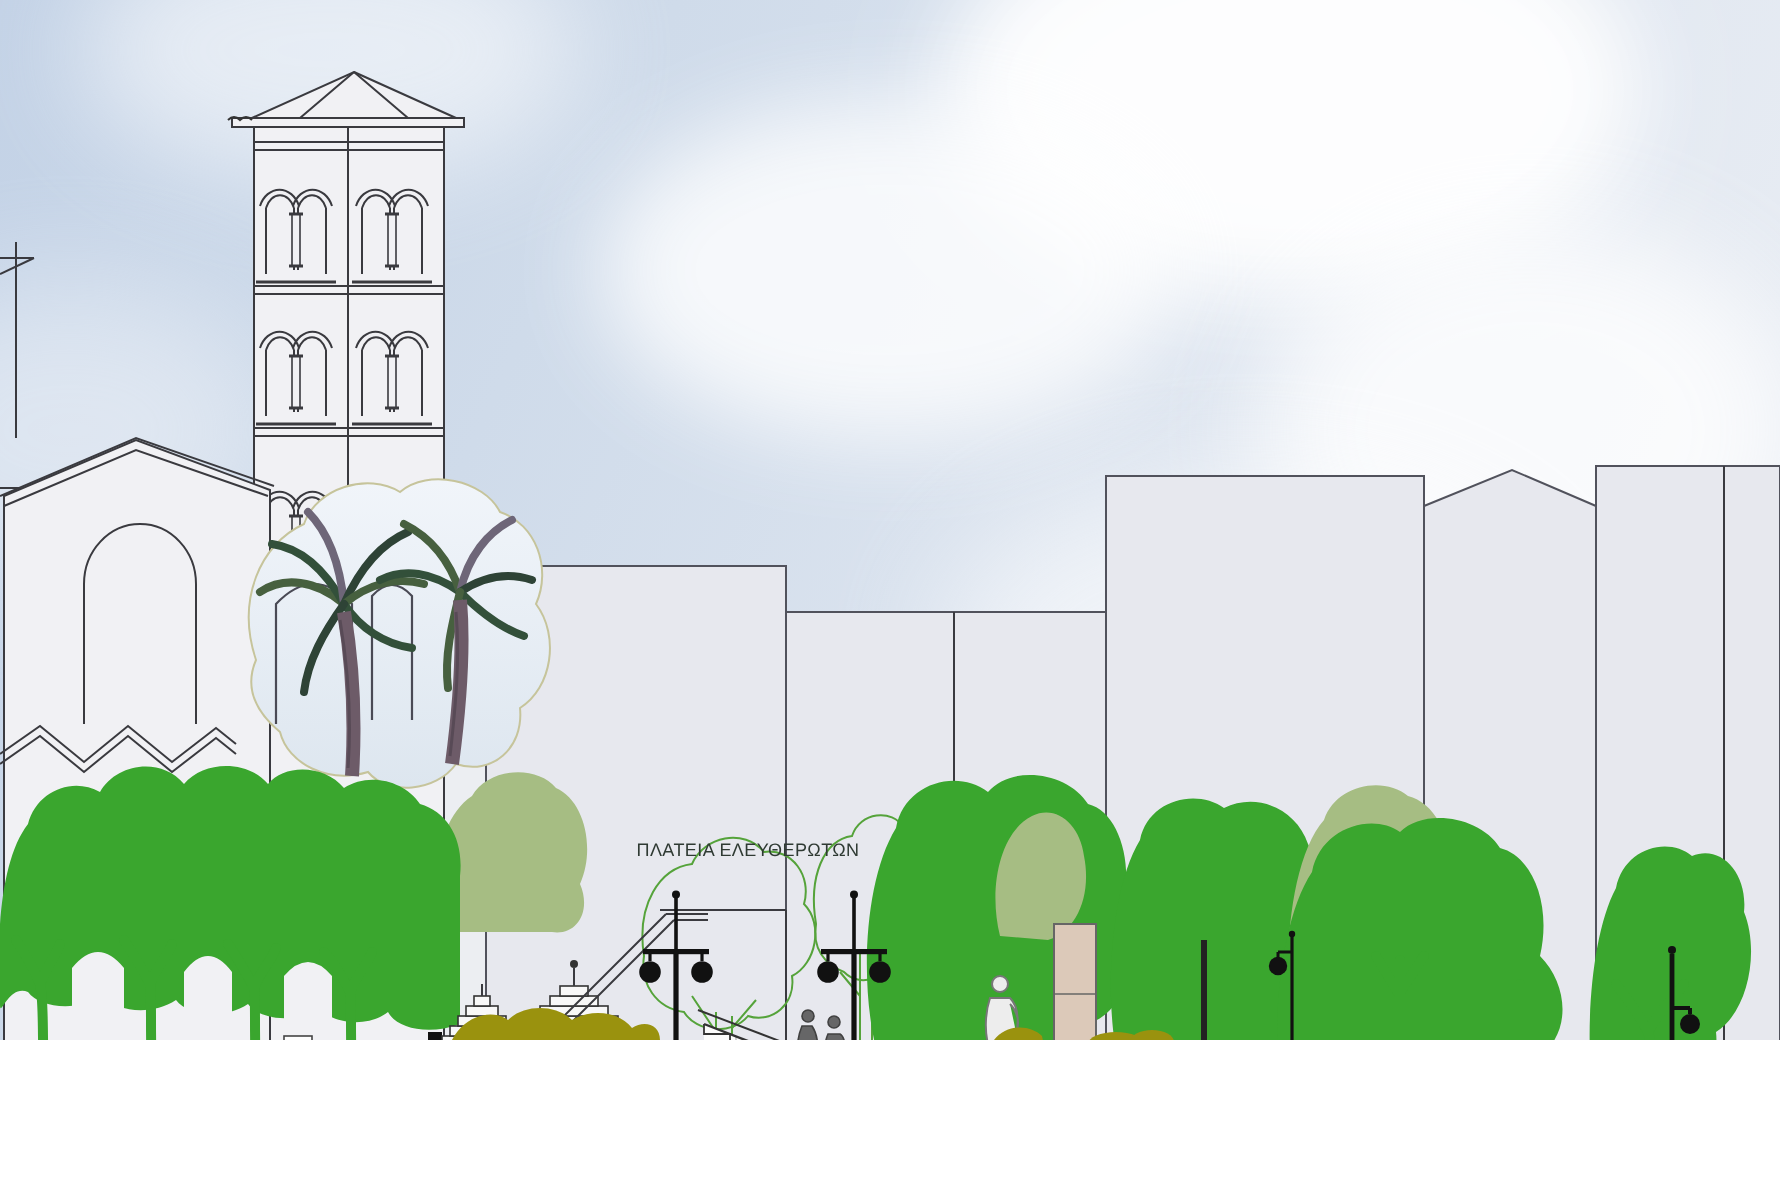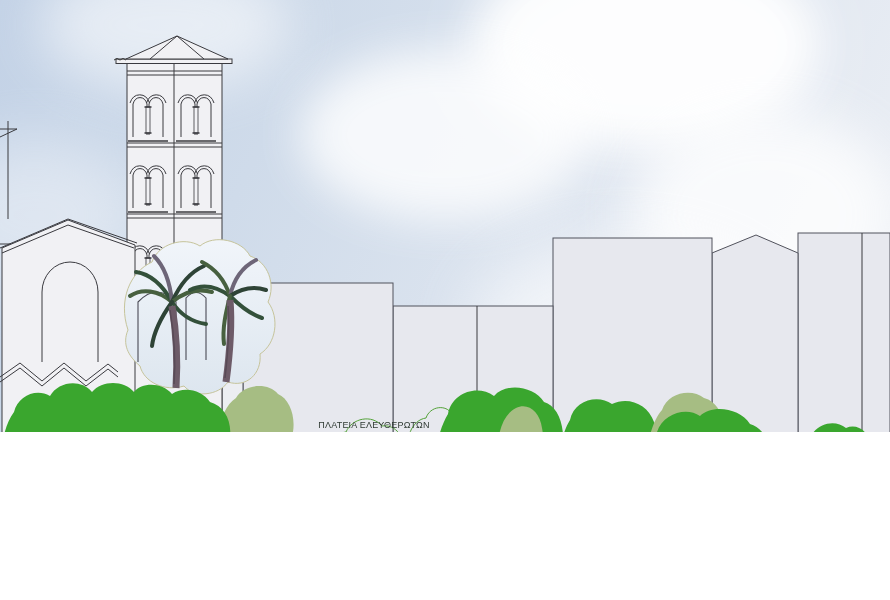--- a/index.html
+++ b/index.html
@@ -6,21 +6,21 @@
     --sky-top:#c3d2e6; --sky-bottom:#edf0f5; --cloud-white:#ffffff;
     --building-fill:#e7e8ee; --building-stroke:#51525c;
     --drawing-white:#f1f1f4; --line-dark:#3a3a3f;
     --green-medium:#3aa62e; --green-sage:#a6bd83; --green-outline:#55a33a;
     --olive:#9a920e; --road-gray:#9b9b9b;
     --tile-fill:#f2e4da; --tile-line:#c9b6a9; --tile-dot:#8b7b6f;
     --column-beige:#dcc9b9; --black:#111111; --statue-fill:#ededed;
     --palm-edge:#c6c49b; --palm-trunk:#6d5b68;
   }
   html,body{margin:0;padding:0;background:#fff;}
-  .canvas{position:relative;width:890px;height:432px;overflow:hidden;
+  .canvas{position:relative;width:890px;height:520px;overflow:hidden;
     font-family:"Liberation Sans", sans-serif;
     background:linear-gradient(115deg,var(--sky-top) 0%,#cfdbea 30%,#dfe6f0 65%,var(--sky-bottom) 100%);}
   .cloud{position:absolute;background:var(--cloud-white);border-radius:50%;filter:blur(22px);}
   .c1{left:470px;top:-60px;width:350px;height:210px;opacity:.95;}
   .c2{left:300px;top:50px;width:290px;height:170px;opacity:.8;}
   .c3{left:630px;top:110px;width:270px;height:210px;opacity:.8;filter:blur(26px);}
   .c4{left:40px;top:-40px;width:250px;height:130px;opacity:.55;filter:blur(26px);}
   .c5{left:470px;top:240px;width:310px;height:170px;opacity:.55;filter:blur(30px);}
   .c6{left:-70px;top:140px;width:210px;height:150px;opacity:.4;filter:blur(30px);}
   svg{position:absolute;left:0;top:0;}

